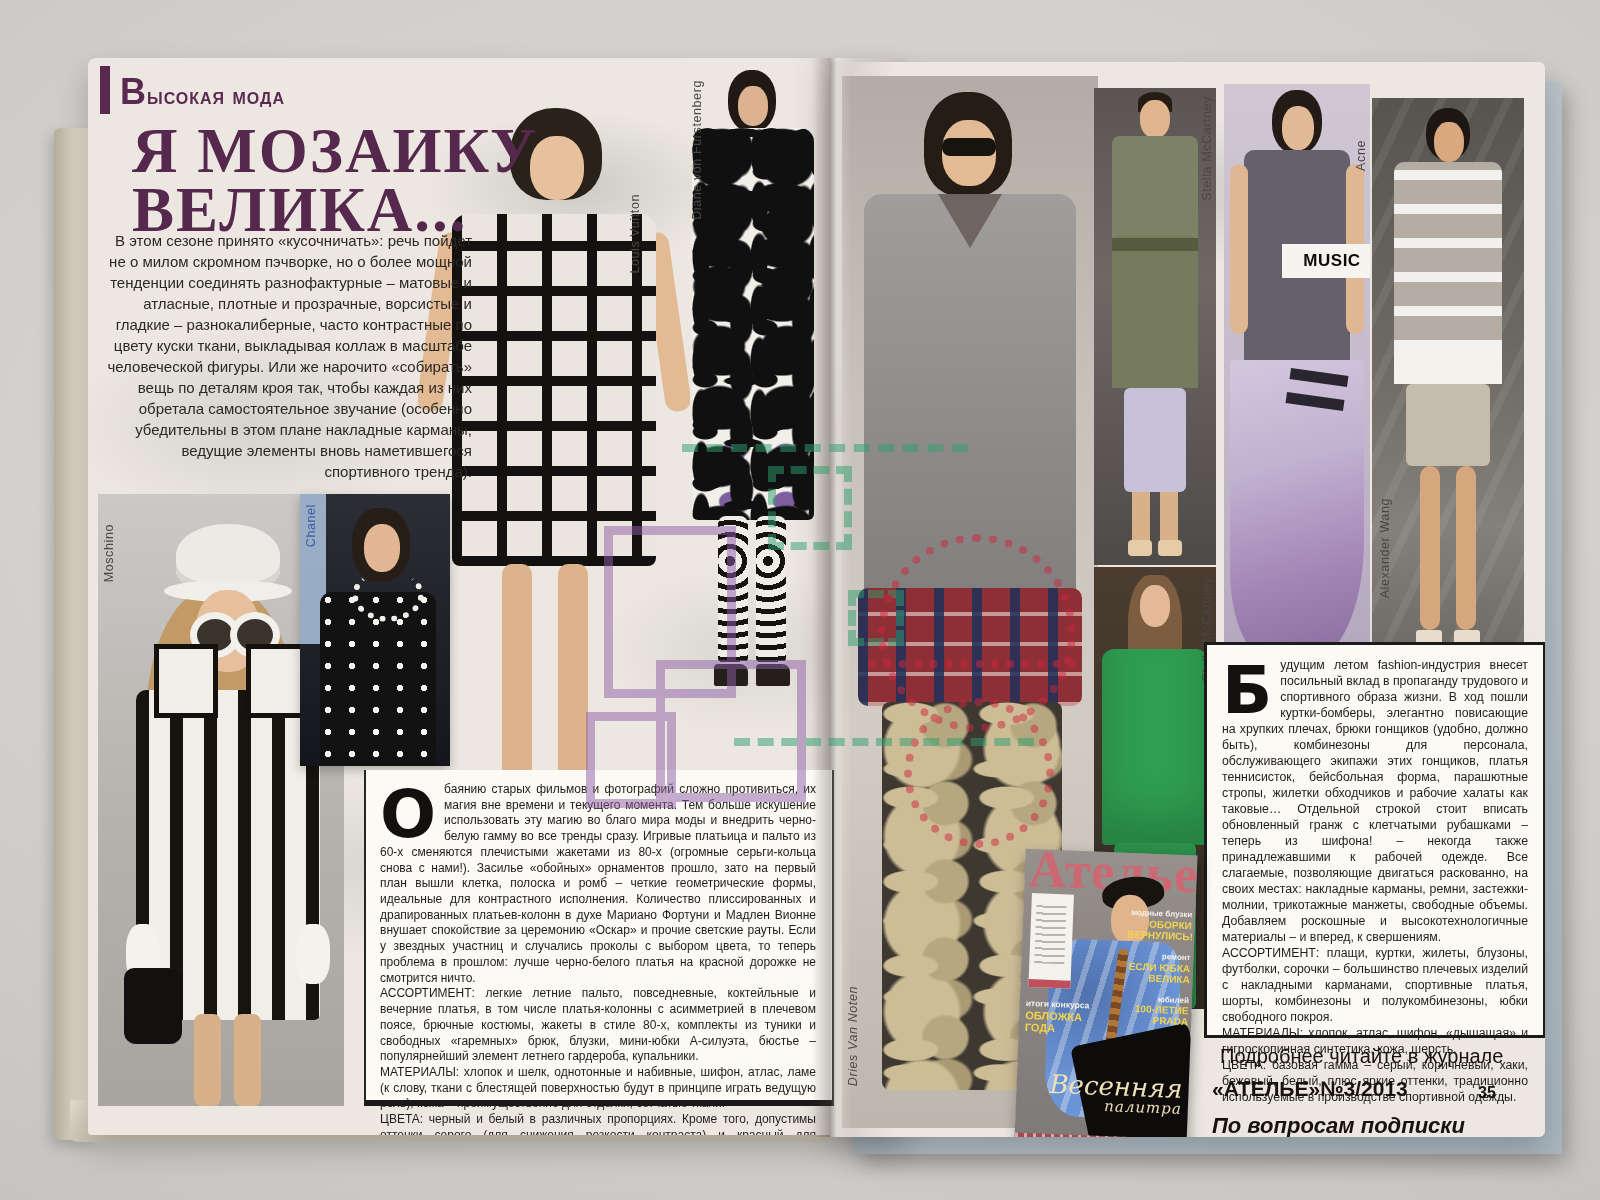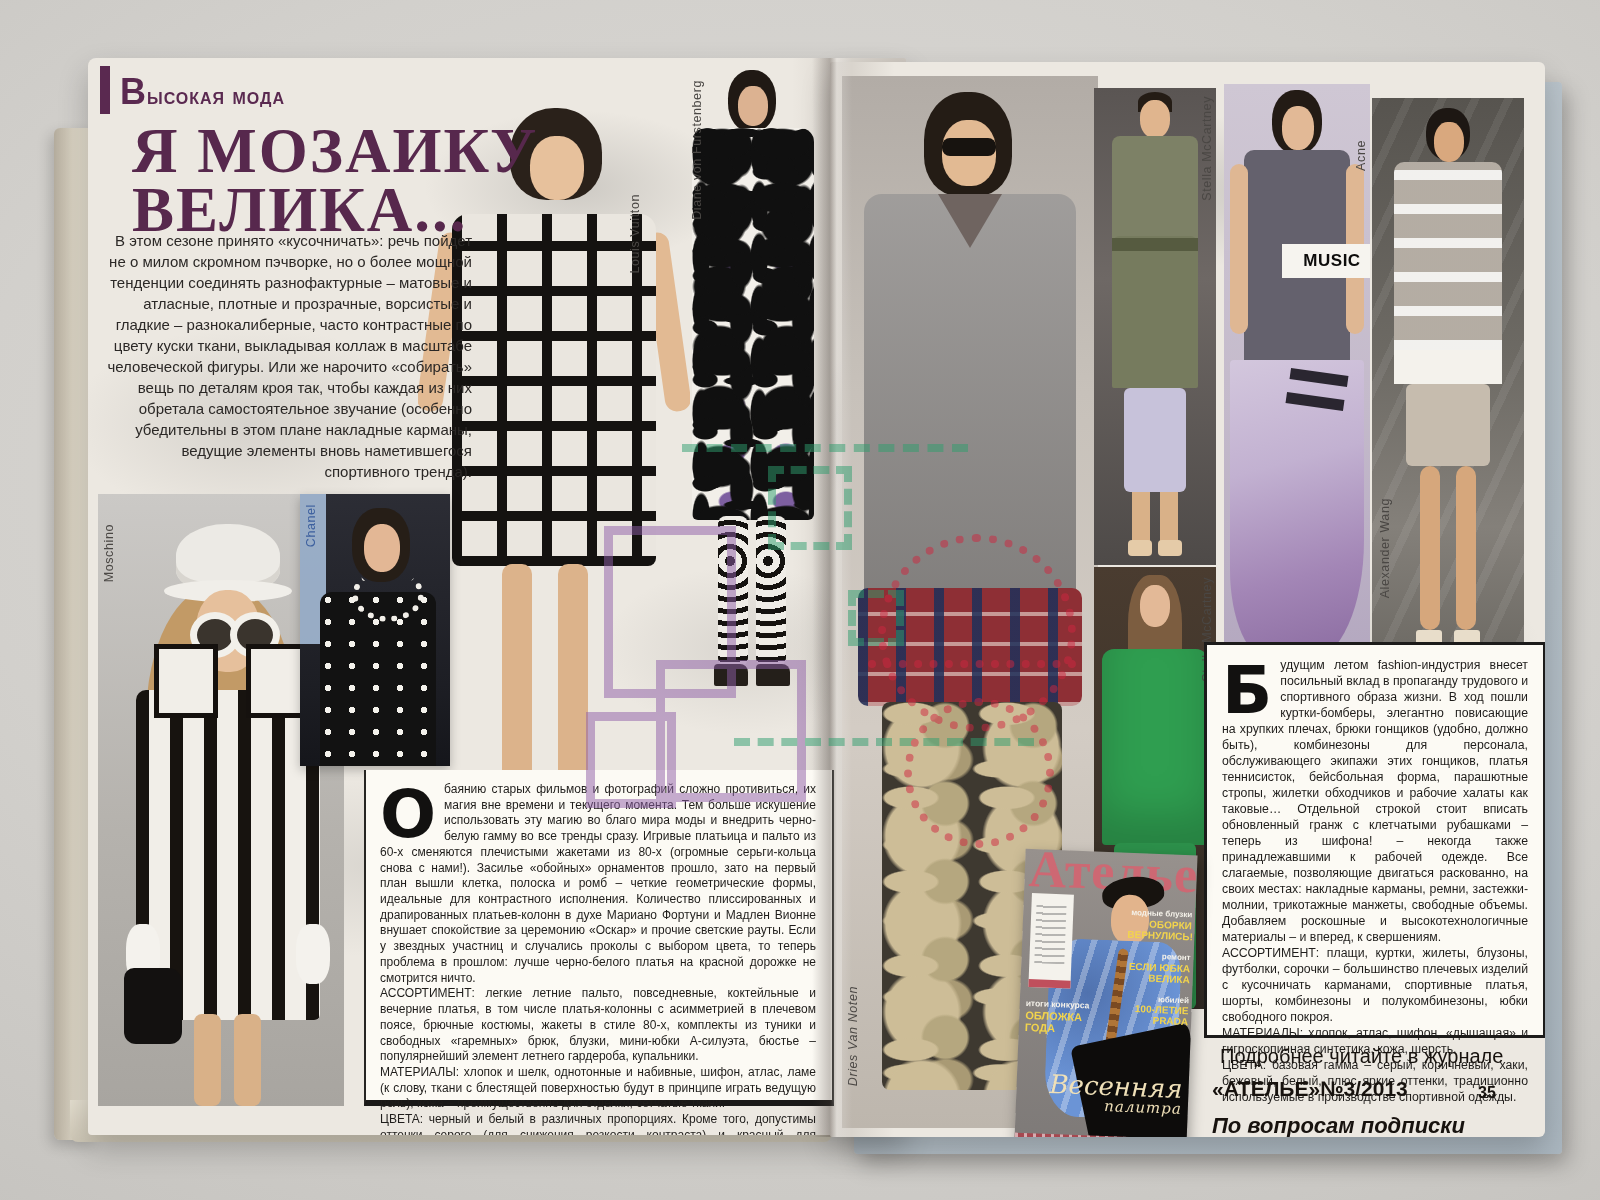--- a/index.html
+++ b/index.html
@@ -365,21 +365,21 @@
       <div class="abs aw-shorts"></div>
       <div class="abs aw-leg" style="left:48px;"></div>
       <div class="abs aw-leg" style="left:84px;"></div>
       <div class="abs aw-sandal" style="left:44px;"></div>
       <div class="abs aw-sandal" style="left:82px;"></div>
       <span class="vcap" style="left:6px;top:400px;">Alexander Wang</span>
     </div>
 
     <section class="panel panel-right">
       <p><span class="dropcap">Б</span><span>удущим летом fashion-индустрия внесет посильный вклад в пропаганду трудового и спортивного образа жизни. В ход пошли куртки-бомберы, элегантно повисающие на хрупких плечах, брюки гонщиков (удобно, должно быть), комбинезоны для персонала, обслуживающего экипажи этих гонщиков, платья теннисисток, бейсбольная форма, парашютные стропы, жилетки обходчиков и рабочие халаты как таковые… Отдельной строкой стоит вписать обновленный гранж с клетчатыми рубашками – теперь из шифона! – некогда также принадлежавшими к рабочей одежде. Все слагаемые, позволяющие двигаться раскованно, на своих местах: накладные карманы, ремни, застежки-молнии, трикотажные манжеты, свободные объемы. Добавляем роскошные и высокотехнологичные материалы – и вперед, к свершениям.</span></p>
-      <p>АССОРТИМЕНТ: плащи, куртки, жилеты, блузоны, футболки, сорочки – большинство плечевых изделий с кусочничать карманами, спортивные платья, шорты, комбинезоны и полукомбинезоны, юбки свободного покроя.</p>
+      <p>АССОРТИМЕНТ: плащи, куртки, жилеты, блузоны, футболки, сорочки – большинство плечевых изделий с накладными карманами, спортивные платья, шорты, комбинезоны и полукомбинезоны, юбки свободного покроя.</p>
       <p>МАТЕРИАЛЫ: хлопок, атлас, шифон, «дышащая» и гигроскопичная синтетика, кожа, шерсть.</p>
       <p>ЦВЕТА: базовая гамма – серый, коричневый, хаки, бежевый, белый, плюс яркие оттенки, традиционно используемые в производстве спортивной одежды.</p>
     </section>
 
     <div class="cover">
       <div class="cv-masthead">Ателье</div>
       <div class="cv-beret"></div>
       <div class="cv-face"></div>
       <div class="cv-blouse"></div>
       <div class="cv-beads"></div>

